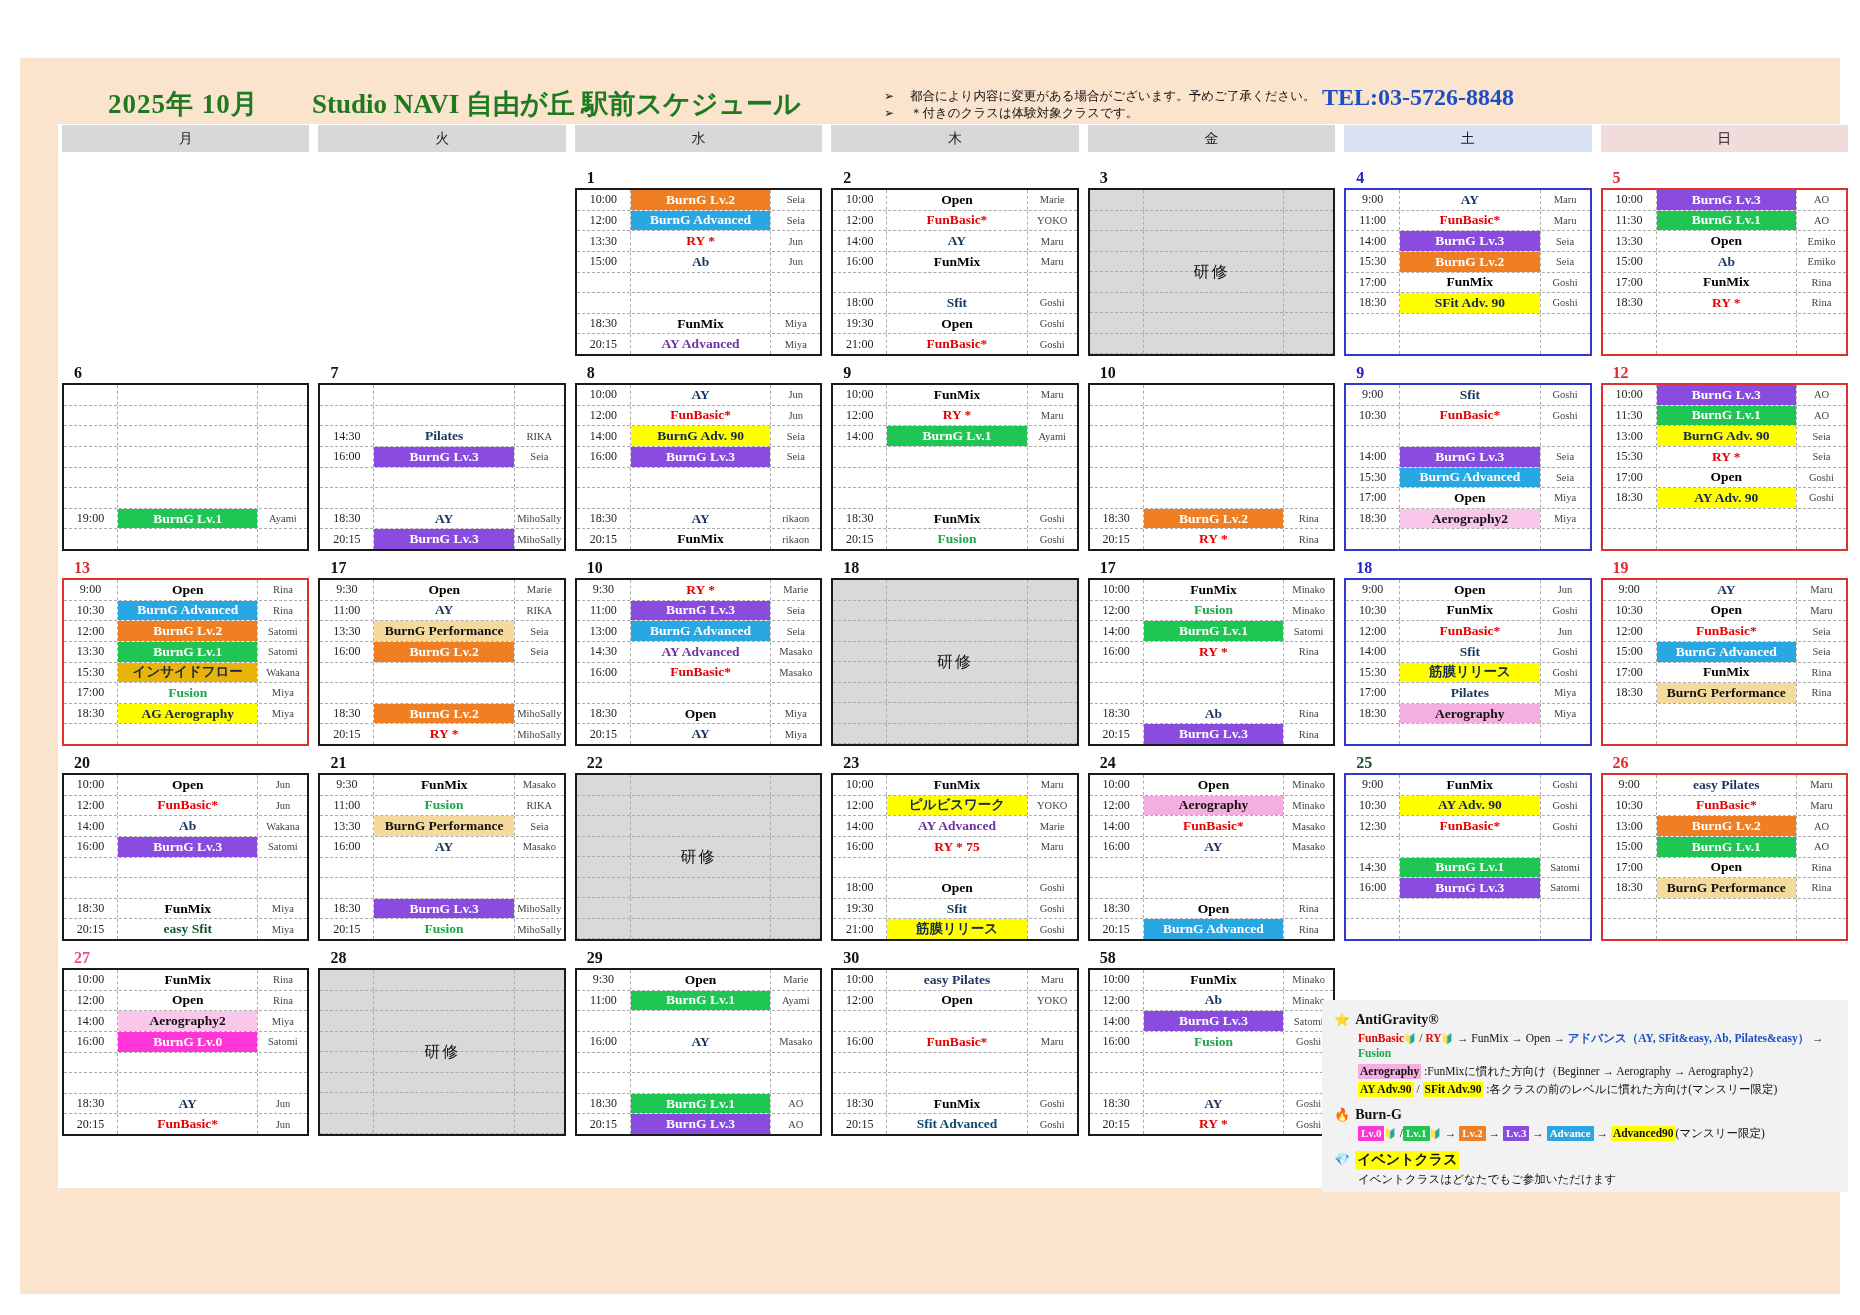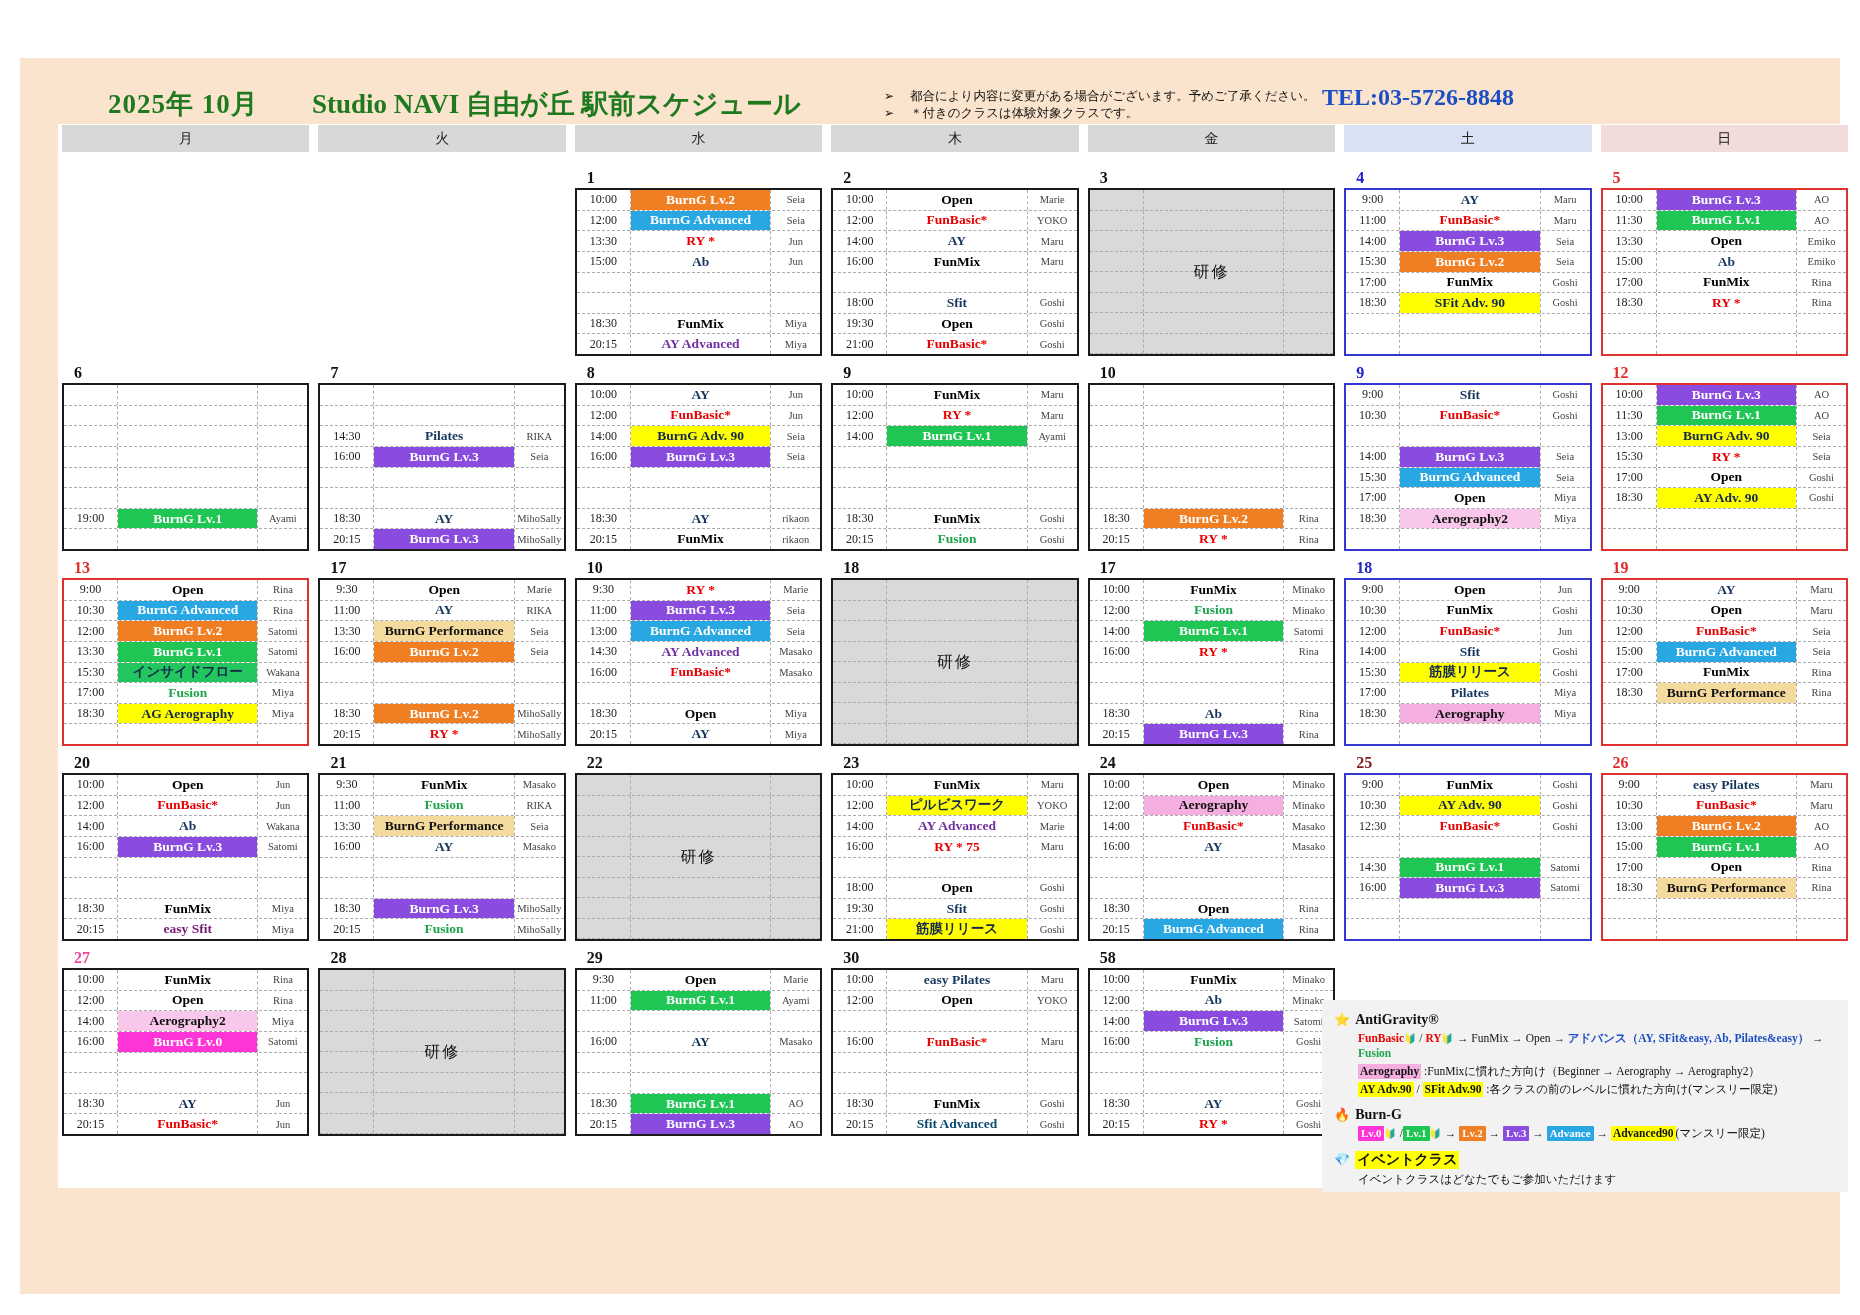--- a/index.html
+++ b/index.html
@@ -642,21 +642,21 @@
             <div class="c-cell" style="background: rgb(240, 127, 36); color: rgb(255, 255, 255);">BurnG Lv.2</div>
             <div class="i-cell">Satomi</div>
           </div>
           <div class="slot">
             <div class="t-cell">13:30</div>
             <div class="c-cell" style="background: rgb(31, 198, 83); color: rgb(255, 255, 255);">BurnG Lv.1</div>
             <div class="i-cell">Satomi</div>
           </div>
           <div class="slot">
             <div class="t-cell">15:30</div>
-            <div class="c-cell" style="background: #22c55e; color: rgb(20, 40, 75);">インサイドフロー</div>
+            <div class="c-cell" style="background: #eab308; color: rgb(20, 40, 75);">インサイドフロー</div>
             <div class="i-cell">Wakana</div>
           </div>
           <div class="slot">
             <div class="t-cell">17:00</div>
             <div class="c-cell" style="color: rgb(30, 164, 76);">Fusion</div>
             <div class="i-cell">Miya</div>
           </div>
           <div class="slot">
             <div class="t-cell">18:30</div>
             <div class="c-cell" style="background: rgb(255, 255, 0); color: rgb(20, 40, 75);">AG Aerography</div>
@@ -975,21 +975,21 @@
             <div class="c-cell"></div>
             <div class="i-cell"></div>
           </div>
           <div class="slot">
             <div class="t-cell">18:30</div>
             <div class="c-cell" style="color: rgb(0, 0, 0);">FunMix</div>
             <div class="i-cell">Miya</div>
           </div>
           <div class="slot">
             <div class="t-cell">20:15</div>
-            <div class="c-cell" style="color: #701a75;">easy Sfit</div>
+            <div class="c-cell" style="color: #14532d;">easy Sfit</div>
             <div class="i-cell">Miya</div>
           </div>
         </div>
       </div>
       <div class="day-wrap">
         <div class="day-num" style="color: rgb(17, 17, 17);">21</div>
         <div class="day-box" style="border-color: rgb(26, 26, 26);">
           <div class="slot">
             <div class="t-cell">9:30</div>
             <div class="c-cell" style="color: rgb(0, 0, 0);">FunMix</div>
@@ -1162,21 +1162,21 @@
             <div class="i-cell">Rina</div>
           </div>
           <div class="slot">
             <div class="t-cell">20:15</div>
             <div class="c-cell" style="background: rgb(41, 167, 226); color: rgb(255, 255, 255);">BurnG Advanced</div>
             <div class="i-cell">Rina</div>
           </div>
         </div>
       </div>
       <div class="day-wrap">
-        <div class="day-num" style="color: #7f1d1d;">25</div>
+        <div class="day-num" style="color: #14532d;">25</div>
         <div class="day-box" style="border-color: rgb(53, 53, 208);">
           <div class="slot">
             <div class="t-cell">9:00</div>
             <div class="c-cell" style="color: rgb(0, 0, 0);">FunMix</div>
             <div class="i-cell">Goshi</div>
           </div>
           <div class="slot">
             <div class="t-cell">10:30</div>
             <div class="c-cell" style="background: rgb(255, 255, 0); color: rgb(20, 40, 75);">AY Adv. 90</div>
             <div class="i-cell">Goshi</div>

